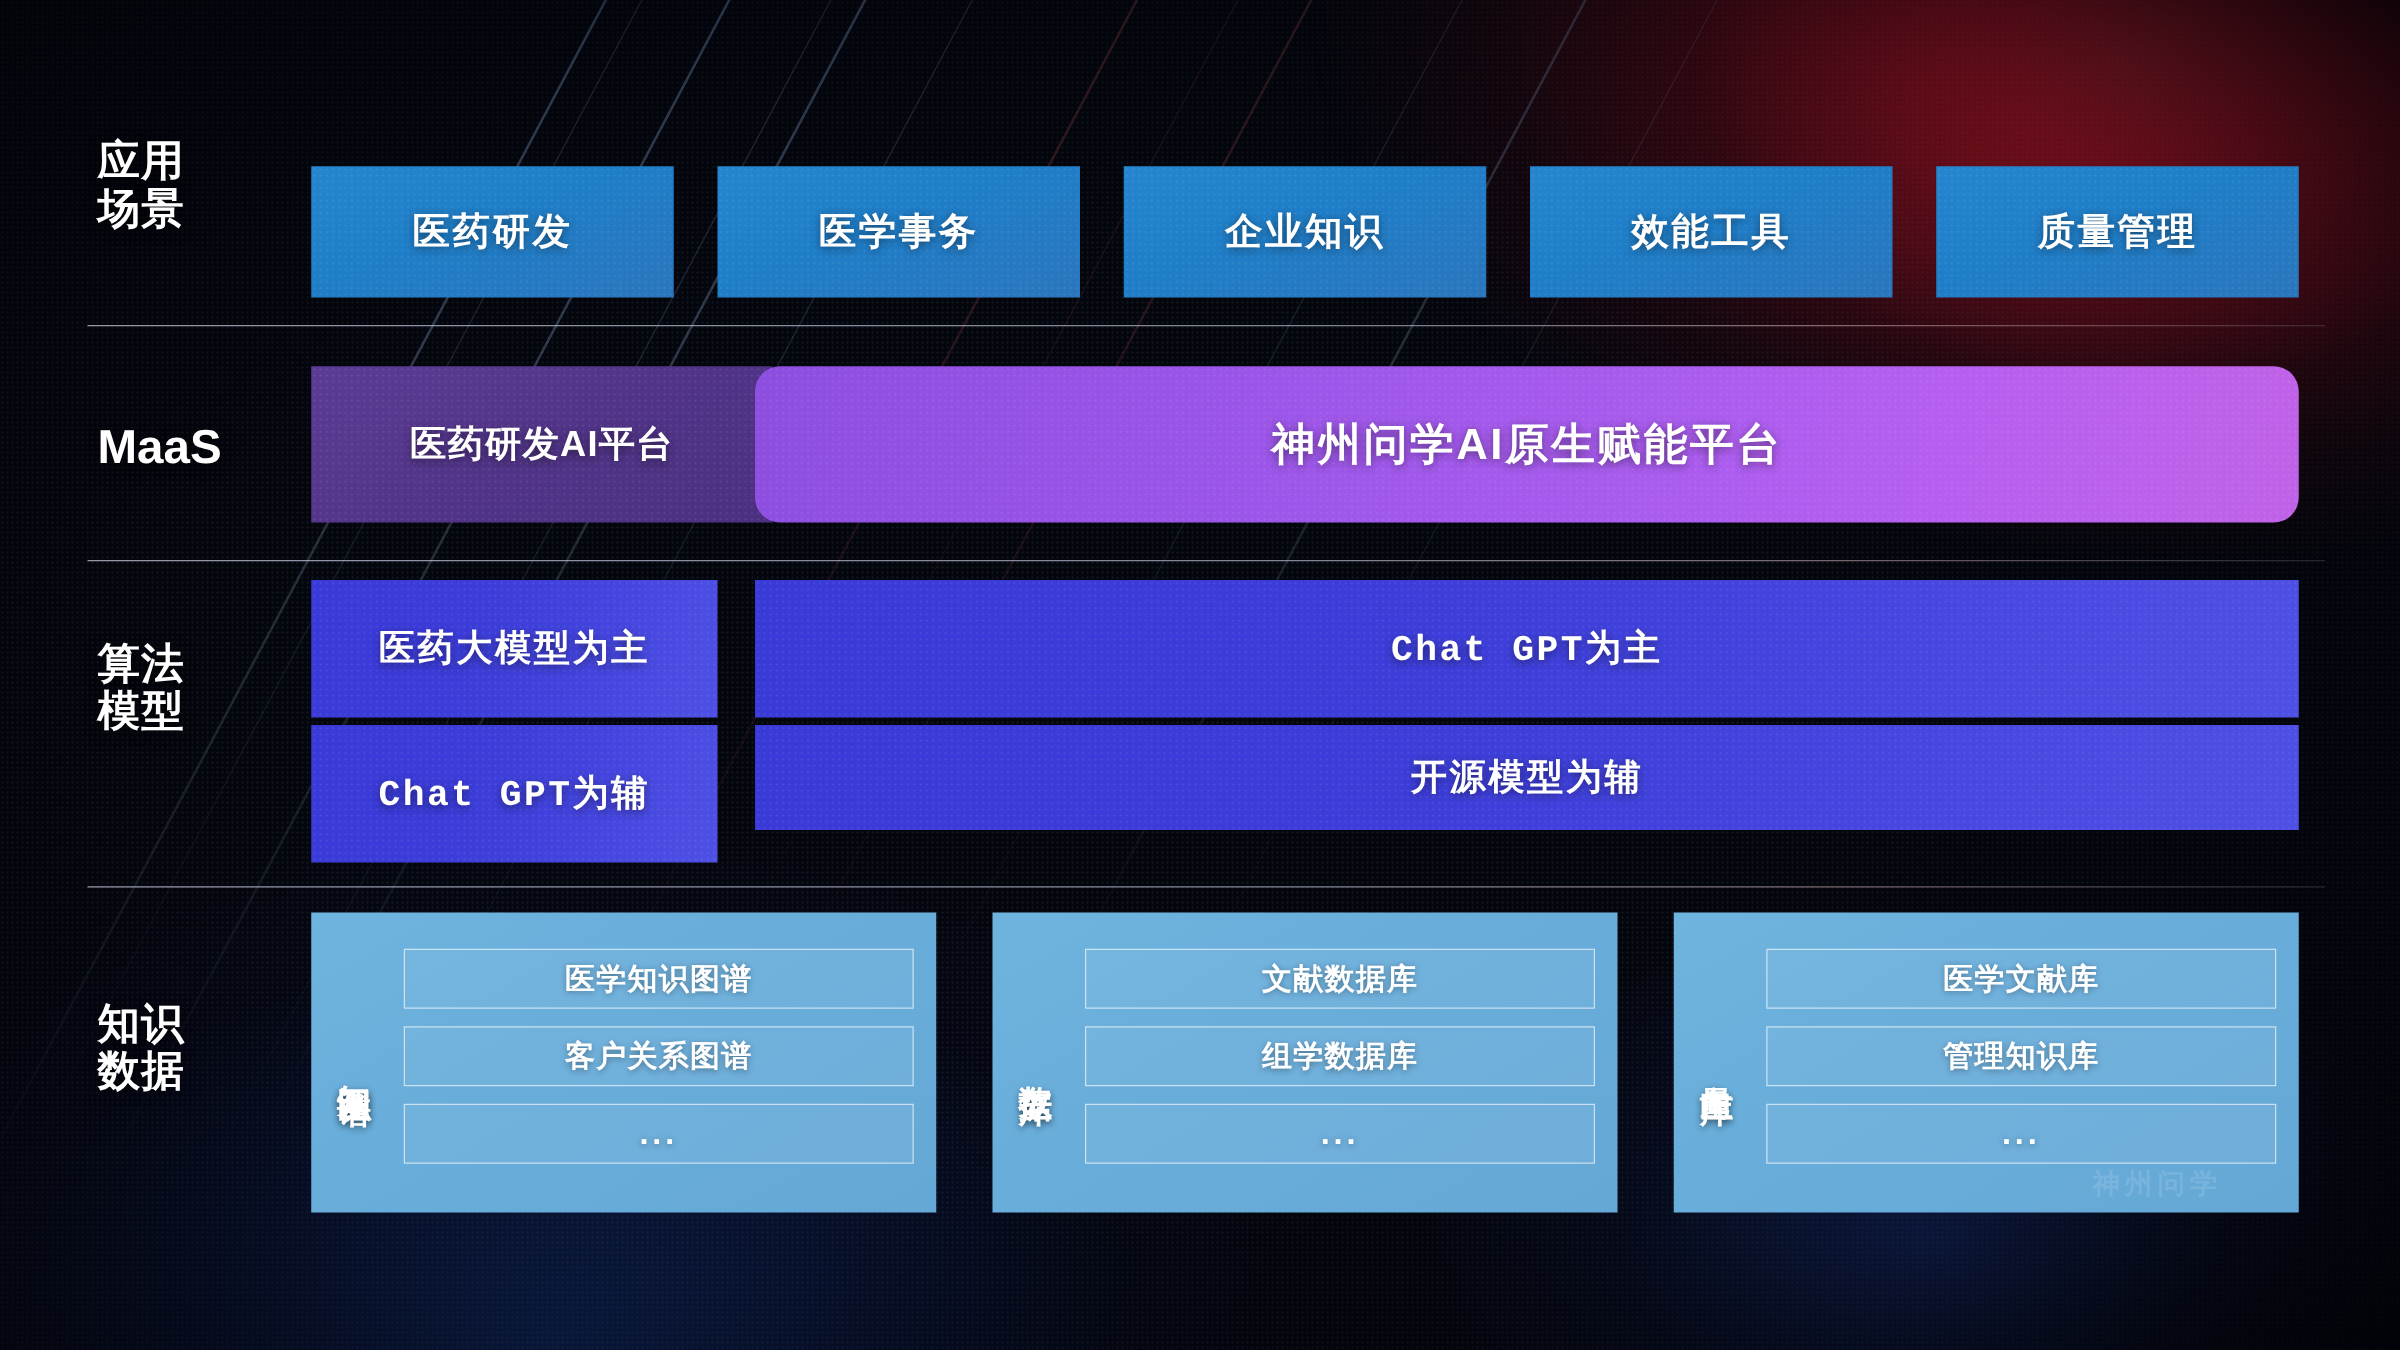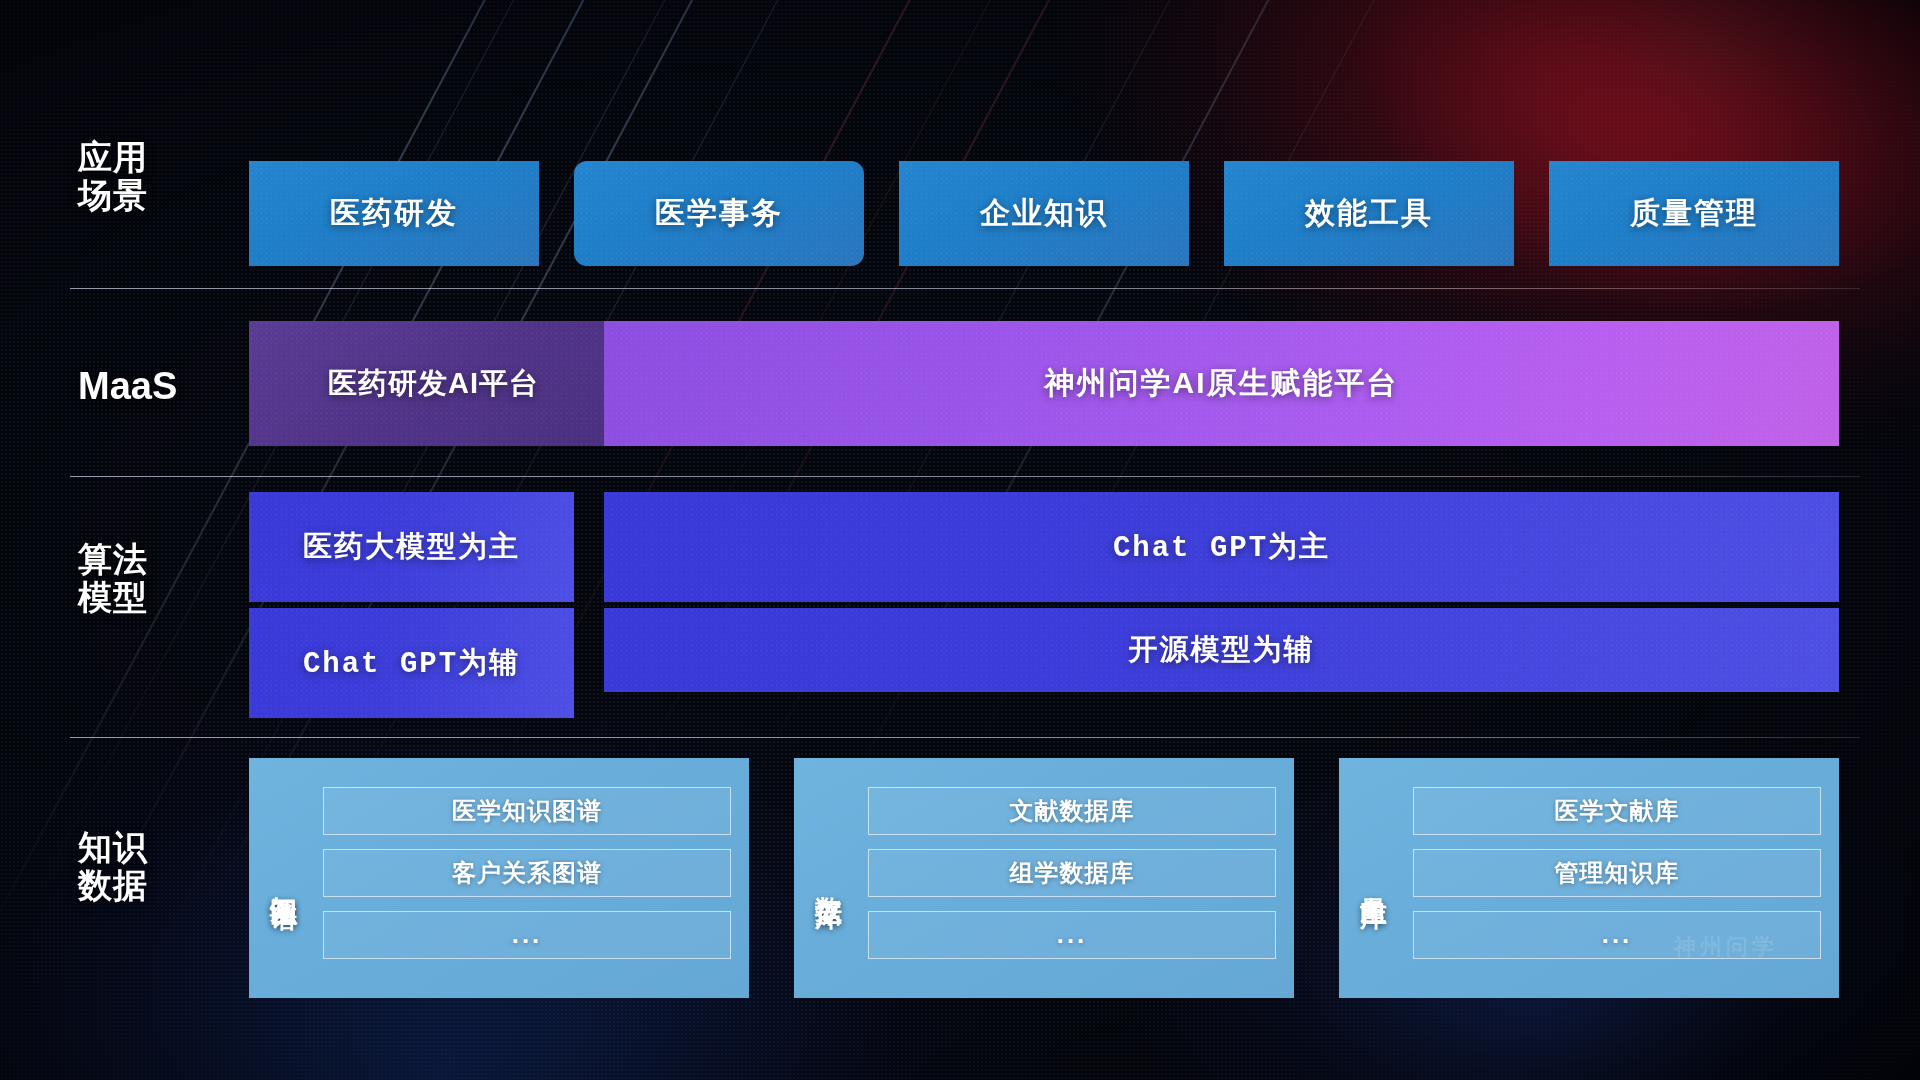--- a/index.html
+++ b/index.html
@@ -50,21 +50,21 @@
     position:absolute;width:2px;height:1700px;
     background:linear-gradient(to bottom, rgba(150,190,255,0) 0%, rgba(160,200,255,.42) 38%, rgba(190,220,255,.20) 62%, rgba(150,190,255,0) 100%);
     transform-origin:top left;transform:rotate(28deg);
   }
   .streak.r{
     background:linear-gradient(to bottom, rgba(255,120,130,0) 0%, rgba(255,110,120,.30) 40%, rgba(255,90,100,.12) 66%, rgba(255,120,130,0) 100%);
   }
   .streak.thin{width:1px;opacity:.55;}
 
   
-  #sheet{position:absolute;inset:0;margin-top:28px;}
+  #sheet{position:absolute;inset:0;}
   .row-label{
     position:absolute;left:78px;width:150px;
     color:#ffffff;font-weight:bold;line-height:1.12;
     letter-spacing:1px;text-align:left;
     text-shadow:0 2px 10px rgba(0,0,0,.7);
   }
   .divider{
     position:absolute;left:70px;width:1790px;height:1px;
     background:linear-gradient(to right, rgba(205,210,230,0.72) 0%, rgba(205,210,230,0.62) 55%, rgba(235,200,205,0.50) 78%, rgba(200,205,225,0.16) 100%);
   }
@@ -77,21 +77,21 @@
   }
   .box .dots{
     position:absolute;inset:0;pointer-events:none;opacity:.25;
     background-image:radial-gradient(rgba(255,255,255,.35) 0.7px, rgba(0,0,0,0) 0.8px);
     background-size:5px 5px;
   }
   .box span{position:relative;z-index:2;}
 
   .tier1{background:linear-gradient(160deg,#2585cf 0%,#1f7ec8 45%,#2a76bd 100%);font-size:30px;letter-spacing:2px;}
   .maas-left{background:linear-gradient(150deg,#5b3c95 0%,#513488 50%,#4b3080 100%);font-size:29px;letter-spacing:1px;}
-  .maas-right{background:linear-gradient(100deg,#8d4ee0 0%,#9a55e8 30%,#a95cee 58%,#b85ff0 80%,#c062e8 100%);font-size:30px;letter-spacing:2px;}
+  .maas-right{background:linear-gradient(100deg,#8d4ee0 0%,#9a55e8 30%,#a95cee 58%,#b85ff0 80%,#c062e8 100%);font-size:35px;letter-spacing:2px;border-radius:20px;}
   .algo{background:linear-gradient(105deg,#3a3ad8 0%,#3b3cd9 35%,#4243dd 62%,#4a4be2 85%,#4e4fe4 100%);font-size:29px;letter-spacing:2px;font-family:Liberation Mono, monospace;}
   .kb-group{
     position:absolute;box-sizing:border-box;
     background:linear-gradient(150deg,#6fb4de 0%,#69aedb 40%,#65a8d6 100%);
     display:flex;align-items:stretch;overflow:hidden;
   }
   .kb-title{
     width:68px;flex:0 0 68px;display:flex;align-items:center;justify-content:center;
     color:#ffffff;font-weight:bold;font-size:27px;line-height:1.14;
     writing-mode:vertical-rl;letter-spacing:2px;
@@ -145,21 +145,21 @@
 
   <div class="row-label" style="top:110px;font-size:34px;">
     <div>应用</div>
     <div>场景</div>
   </div>
 
   <div class="box tier1" style="left:249px;top:133px;width:290px;height:105px;">
     <div class="dots"></div>
     <span>医药研发</span>
   </div>
-  <div class="box tier1" style="left:574px;top:133px;width:290px;height:105px;border-radius:13px;">
+  <div class="box tier1" style="left:574px;top:133px;width:290px;height:105px;">
     <div class="dots"></div>
     <span>医学事务</span>
   </div>
   <div class="box tier1" style="left:899px;top:133px;width:290px;height:105px;">
     <div class="dots"></div>
     <span>企业知识</span>
   </div>
   <div class="box tier1" style="left:1224px;top:133px;width:290px;height:105px;">
     <div class="dots"></div>
     <span>效能工具</span>

